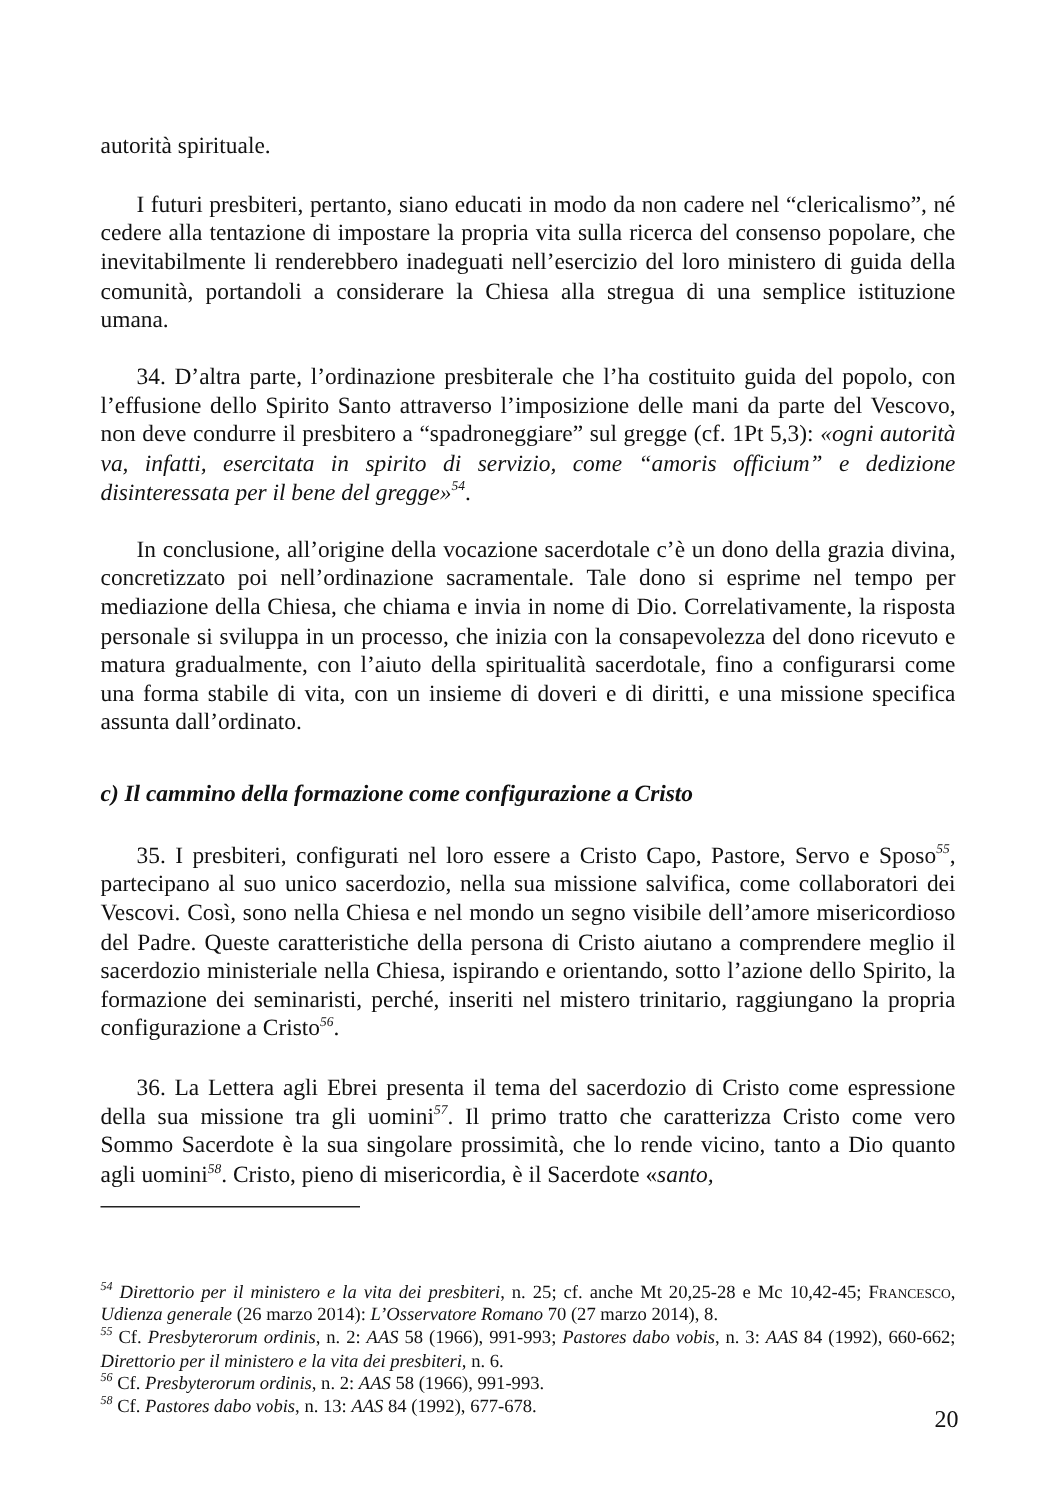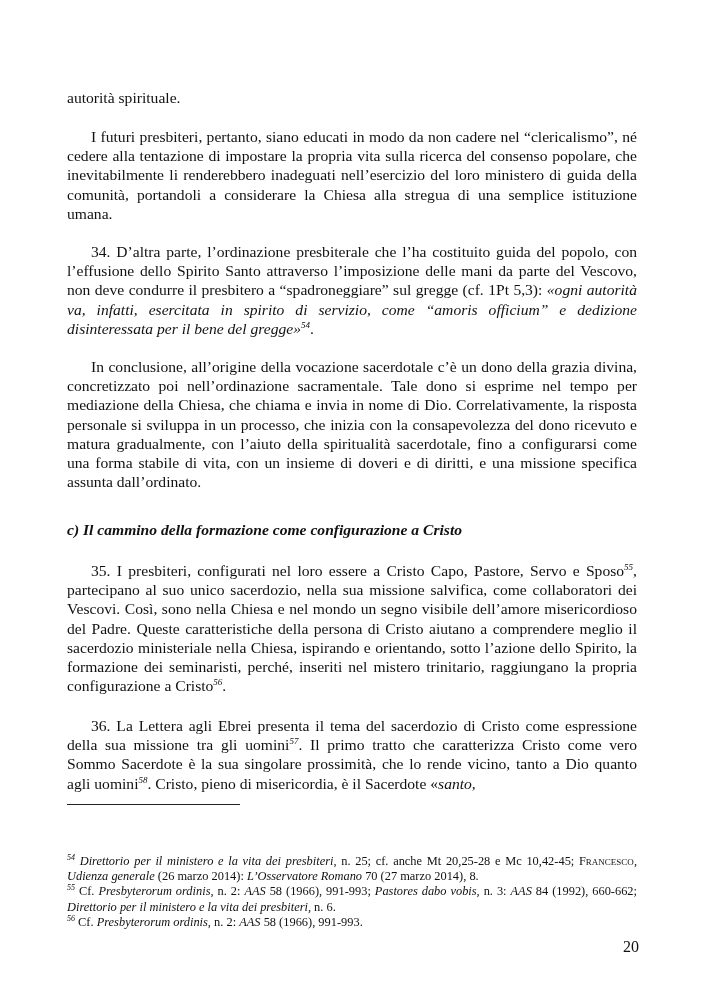--- a/index.html
+++ b/index.html
@@ -41,16 +41,17 @@
   <div class="fn-rule"></div>
 
   <div class="footnotes">
     <p class="fn"><sup>54</sup> <i>Direttorio per il ministero e la vita dei presbiteri</i><span>, n. 25; cf. anche Mt 20,25-28 e Mc 10,42-45; </span><span class="sc">Francesco</span><span>, </span><i>Udienza generale</i><span> (26 marzo 2014): </span><i>L’Osservatore Romano</i><span> 70 (27 marzo 2014), 8.</span></p>
 
     <p class="fn"><sup>55</sup><span> Cf. </span><i>Presbyterorum ordinis</i><span>, n. 2: </span><i>AAS</i><span> 58 (1966), 991-993; </span><i>Pastores dabo vobis</i><span>, n. 3: </span><i>AAS</i><span> 84 (1992), 660-662; </span><i>Direttorio per il ministero e la vita dei presbiteri,</i><span> n. 6.</span></p>
 
     <p class="fn"><sup>56</sup><span> Cf. </span><i>Presbyterorum ordinis</i><span>, n. 2: </span><i>AAS</i><span> 58 (1966), 991-993.</span></p>
 
 
+    <p class="fn"><sup>58</sup><span> Cf. </span><i>Pastores dabo vobis</i><span>, n. 13: </span><i>AAS</i><span> 84 (1992), 677-678.</span></p>
   </div>
 
   <div class="page-num">20</div>
 </div>
 
 </body></html>

